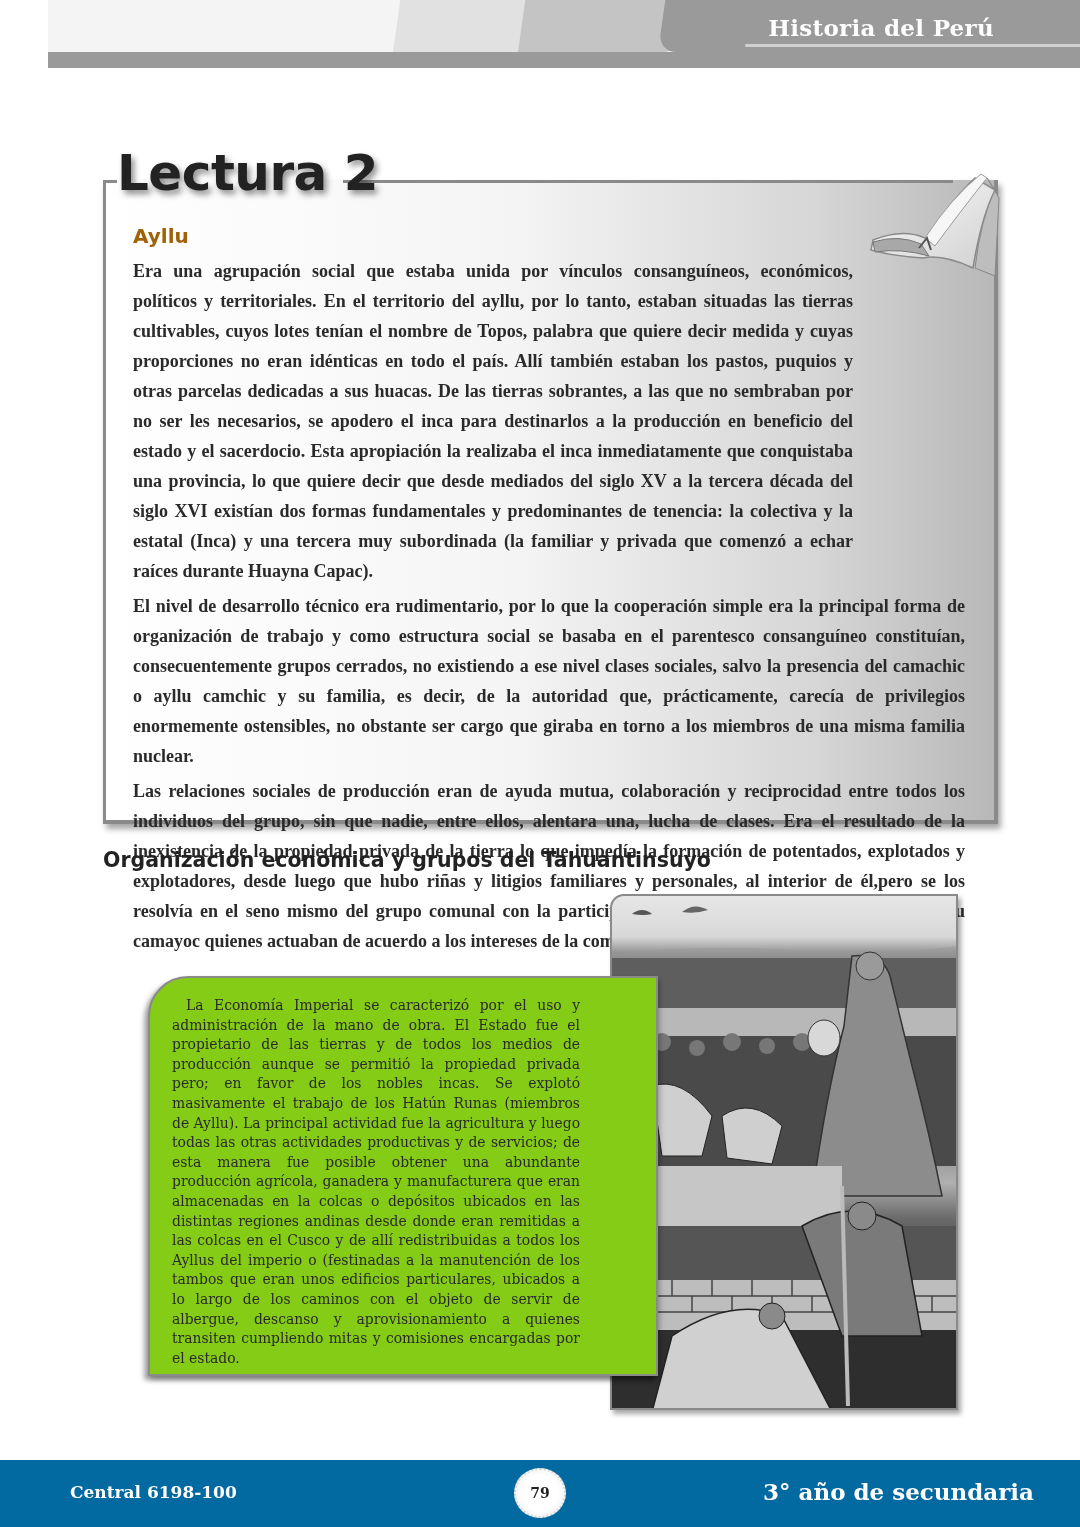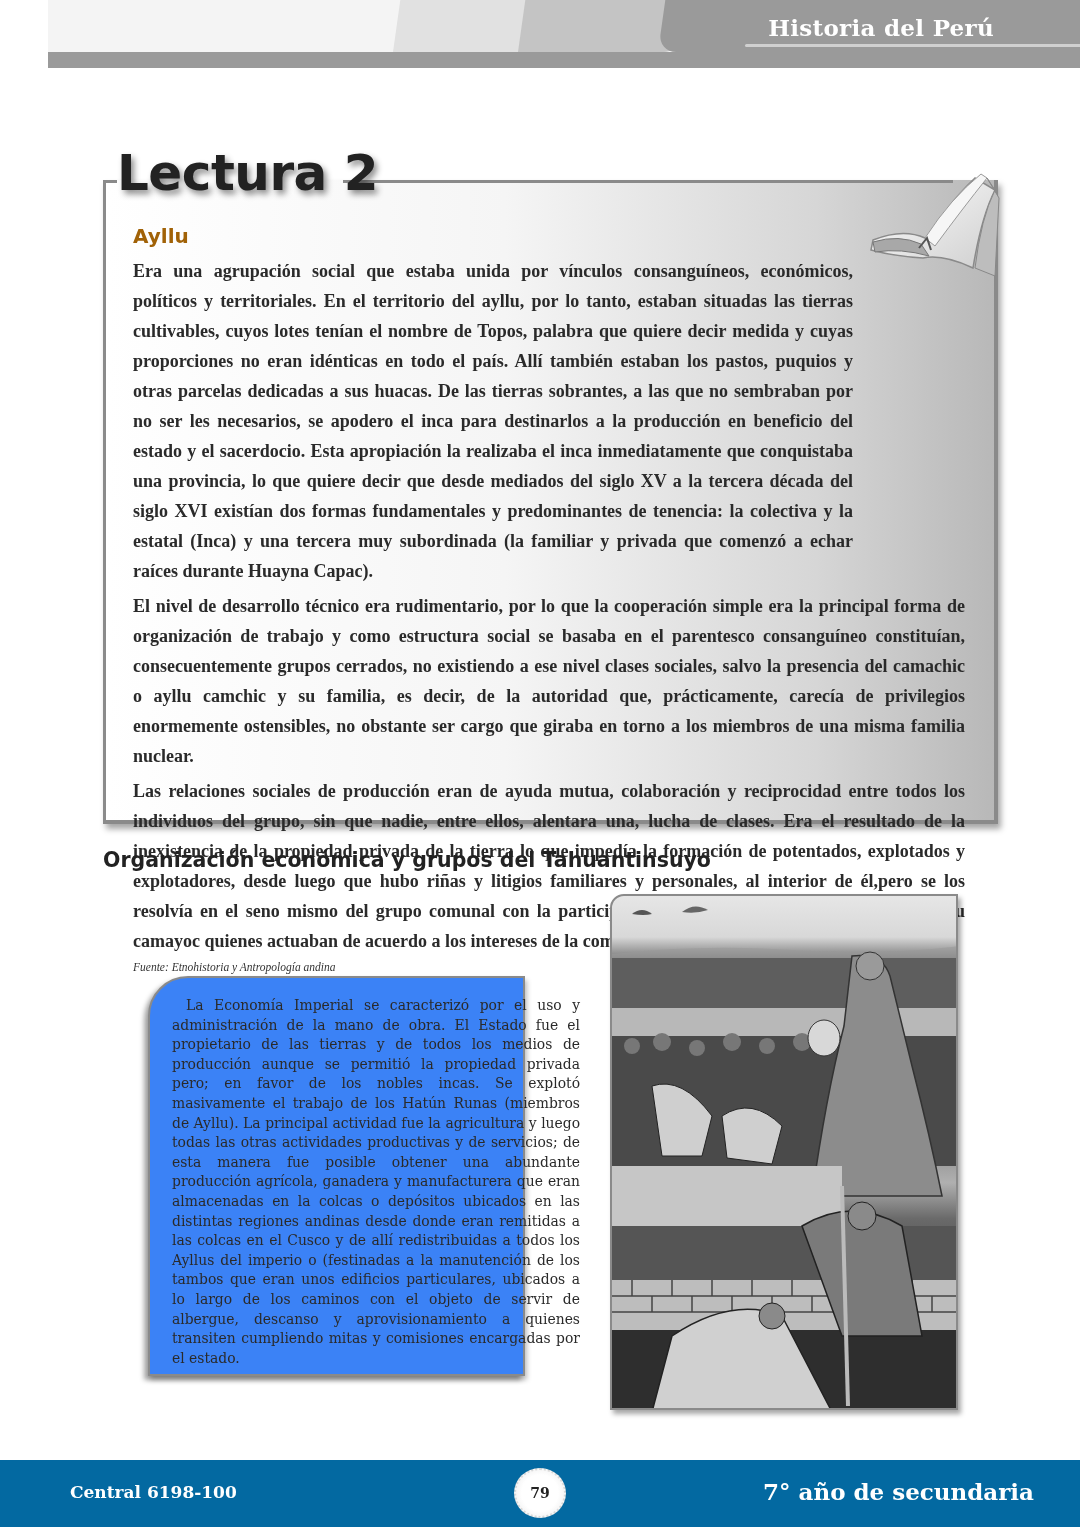--- a/index.html
+++ b/index.html
@@ -39,22 +39,22 @@
     font-family: "Liberation Serif", serif; font-size: 18px; line-height: 30px; color: #2a2a2a;
     text-align: justify; margin-bottom: 5px; font-weight: bold;
   }
   .lectura p.first { width: 720px; }
   .lectura .source { font-family: "Liberation Serif", serif; font-style: italic; font-size: 11.5px; color: #333; margin-top: 2px; }
 
   
   .section-title { position: absolute; left: 103px; top: 848px; font-family: "DejaVu Sans", sans-serif; font-weight: bold; font-size: 20.5px; color: #222; }
 
   .econ-box {
-    position: absolute; left: 148px; top: 976px; width: 377px; height: 400px;
-    background: #3b82f6; border: 2px solid #8a8a8a; border-top-left-radius: 40px;
+    position: absolute; left: 148px; top: 976px; width: 510px; height: 400px;
+    background: #84cc16; border: 2px solid #8a8a8a; border-top-left-radius: 40px;
     box-shadow: -4px 4px 5px rgba(0,0,0,0.35), 2px 4px 5px rgba(0,0,0,0.25);
   }
   .econ-box p {
     position: absolute; left: 22px; top: 18px; width: 408px;
     font-family: "DejaVu Serif", serif; font-size: 13.9px; line-height: 19.6px; color: #2a2a2a; text-align: justify;
     text-indent: 14px;
   }
 
   .illustration {
     position: absolute; left: 610px; top: 894px; width: 348px; height: 516px;
@@ -106,21 +106,20 @@
     <path d="M10 74 Q36 66 58 76 L66 88 Q38 80 12 84 Z" fill="#a8a8a8" stroke="#777" stroke-width="1"></path>
     <path d="M124 10 L136 30 L132 108 L112 100 Q118 50 132 22 Z" fill="#bdbdbd" stroke="#888" stroke-width="1"></path>
     <path d="M56 80 L64 70 L68 82" fill="none" stroke="#555" stroke-width="2"></path>
   </svg>
 
   <div class="content">
     <div class="subtitle">Ayllu</div>
     <p class="first">Era una agrupación social que estaba unida por vínculos consanguíneos, económicos, políticos y territoriales. En el territorio del ayllu, por lo tanto, estaban situadas las tierras cultivables, cuyos lotes tenían el nombre de Topos, palabra que quiere decir medida y cuyas proporciones no eran idénticas en todo el país. Allí también estaban los pastos, puquios y otras parcelas dedicadas a sus huacas. De las tierras sobrantes, a las que no sembraban por no ser les necesarios, se apodero el inca para destinarlos a la producción en beneficio del estado y el sacerdocio. Esta apropiación la realizaba el inca inmediatamente que conquistaba una provincia, lo que quiere decir que desde mediados del siglo XV a la tercera década del siglo XVI existían dos formas fundamentales y predominantes de tenencia: la colectiva y la estatal (Inca) y una tercera muy subordinada (la familiar y privada que comenzó a echar raíces durante Huayna Capac).</p>
     <p>El nivel de desarrollo técnico era rudimentario, por lo que la cooperación simple era la principal forma de organización de trabajo y como estructura social se basaba en el parentesco consanguíneo constituían, consecuentemente grupos cerrados, no existiendo a ese nivel clases sociales, salvo la presencia del camachic o ayllu camchic y su familia, es decir, de la autoridad que, prácticamente, carecía de privilegios enormemente ostensibles, no obstante ser cargo que giraba en torno a los miembros de una misma familia nuclear.</p>
     <p>Las relaciones sociales de producción eran de ayuda mutua, colaboración y reciprocidad entre todos los individuos del grupo, sin que nadie, entre ellos, alentara una, lucha de clases. Era el resultado de la inexistencia de la propiedad privada de la tierra lo que impedía la formación de potentados, explotados y explotadores, desde luego que hubo riñas y litigios familiares y personales, al interior de él,pero se los resolvía en el seno mismo del grupo comunal con la participación de los adultos y del camachic o ayllu camayoc quienes actuaban de acuerdo a los intereses de la comunidad.</p>
-    <div class="source">Fuente: Etnohistoria y Antropología andina</div>
   </div>
 </div>
 
 <div class="section-title">Organización económica y grupos del Tahuantinsuyo</div>
 
 <div class="illustration">
   <svg width="348" height="516" viewBox="0 0 348 516">
 
     <path d="M20 18 q10 -8 20 0 q-8 2 -20 0" fill="#555"></path>
     <path d="M70 16 q12 -10 26 -2 q-12 4 -26 2" fill="#666"></path>
@@ -170,14 +169,14 @@
 
 <div class="econ-box">
   <p>La Economía Imperial se caracterizó por el uso y administración de la mano de obra. El Estado fue el propietario de las tierras y de todos los medios de producción aunque se permitió la propiedad privada pero; en favor de los nobles incas. Se explotó masivamente el trabajo de los Hatún Runas (miembros de Ayllu). La principal actividad fue la agricultura y luego todas las otras actividades productivas y de servicios; de esta manera fue posible obtener una abundante producción agrícola, ganadera y manufacturera que eran almacenadas en la colcas o depósitos ubicados en las distintas regiones andinas desde donde eran remitidas a las colcas en el Cusco y de allí redistribuidas a todos los Ayllus del imperio o (festinadas a la manutención de los tambos que eran unos edificios particulares, ubicados a lo largo de los caminos con el objeto de servir de albergue, descanso y aprovisionamiento a quienes transiten cumpliendo mitas y comisiones encargadas por el estado.</p>
 </div>
 
 <div class="footer">
   <div class="left">Central 6198-100</div>
   <div class="page-badge">
     <span>79</span>
   </div>
-  <div class="right">7° año de secundaria</div>
+  <div class="right">3° año de secundaria</div>
 </div>
 
 </body></html>

